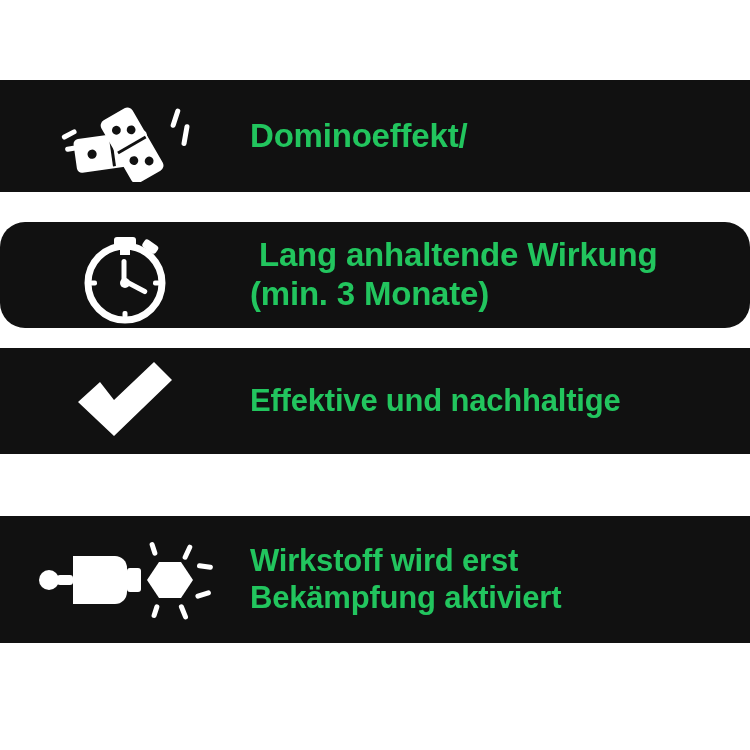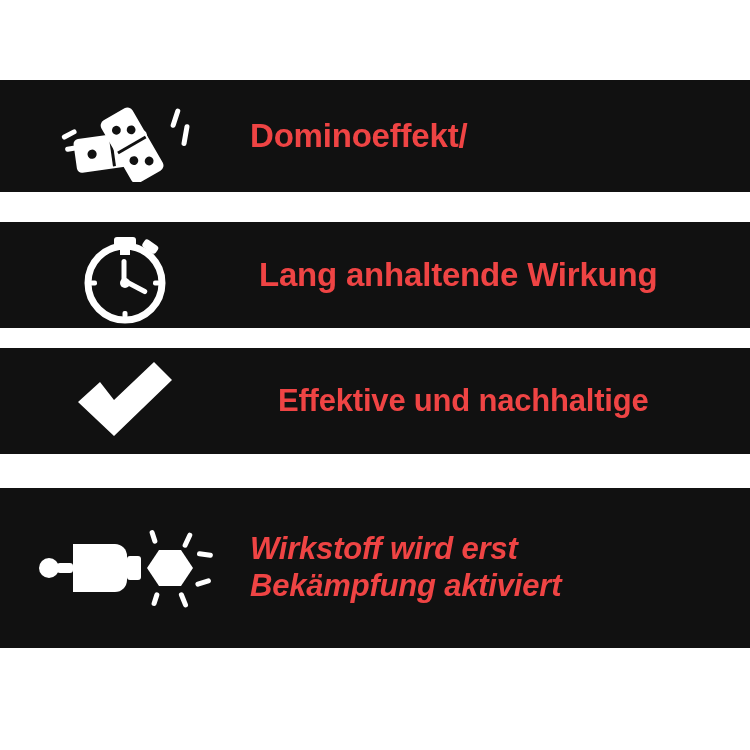--- a/index.html
+++ b/index.html
@@ -22,35 +22,35 @@
   .feature-row {
     position: absolute;
     left: 0;
     width: 750px;
     background: #111111;
     display: flex;
     align-items: center;
     box-sizing: border-box;
   }
   .row-1 { top: 80px;  height: 112px; }
-  .row-2 { top: 222px; height: 106px; }
-  .row-3 { top: 348px; height: 106px; gap: 28px; }
-  .row-4 { top: 488px; height: 160px; font-style: italic; }
+  .row-2 { top: 222px; height: 106px; border-radius: 25px; }
+  .row-3 { top: 348px; height: 106px; }
+  .row-4 { top: 516px; height: 127px; }
 
   .icon-cell {
     width: 250px;
     min-width: 250px;
     height: 100%;
     display: flex;
     align-items: center;
     justify-content: center;
   }
   .text-cell {
     flex: 1;
-    color: #ef4444;
+    color: #22c55e;
     font-weight: bold;
     line-height: 1.18;
     letter-spacing: -0.2px;
   }
   .text-cell .line {
     display: block;
     white-space: pre;
   }
   .size-1 .line { font-size: 33px; }
   .size-2 .line { font-size: 33px; }
@@ -112,20 +112,21 @@
           <rect x="54" y="56" width="26" height="5" rx="2.5" transform="rotate(28 56 58)"></rect>
           <circle cx="55" cy="60" r="5"></circle>
           <rect x="52.5" y="88" width="5" height="7" rx="2"></rect>
           <rect x="20" y="57.5" width="7" height="5" rx="2"></rect>
           <rect x="83" y="57.5" width="7" height="5" rx="2"></rect>
         </g>
       </svg>
     </div>
     <div class="text-cell size-2">
       <span class="line"> Lang anhaltende Wirkung</span>
+      <span class="line">(min. 3 Monate)</span>
     </div>
   </div>
 
   <div class="feature-row row-3">
     <div class="icon-cell">
       <svg width="110" height="86" viewBox="0 0 110 86" aria-hidden="true">
         <polygon fill="#ffffff" points="8,44 30,24 44,42 84,4 102,22 44,78"></polygon>
       </svg>
     </div>
     <div class="text-cell size-3">

